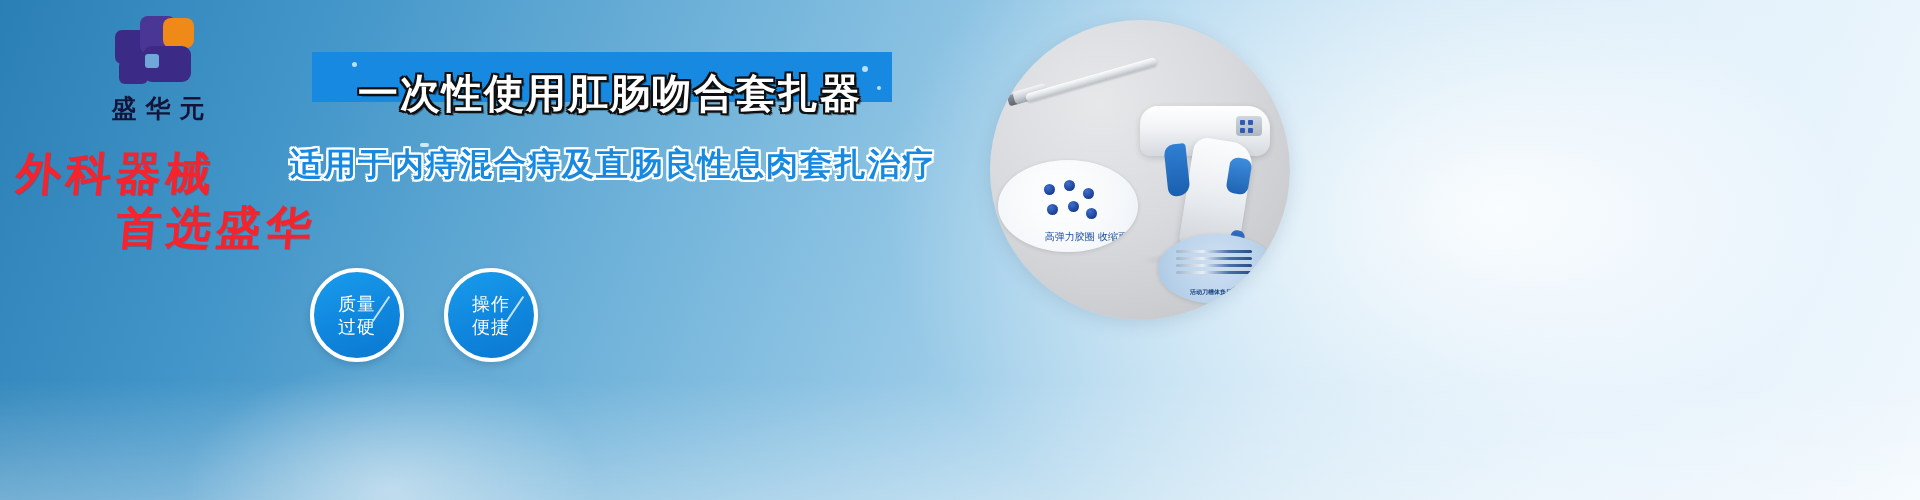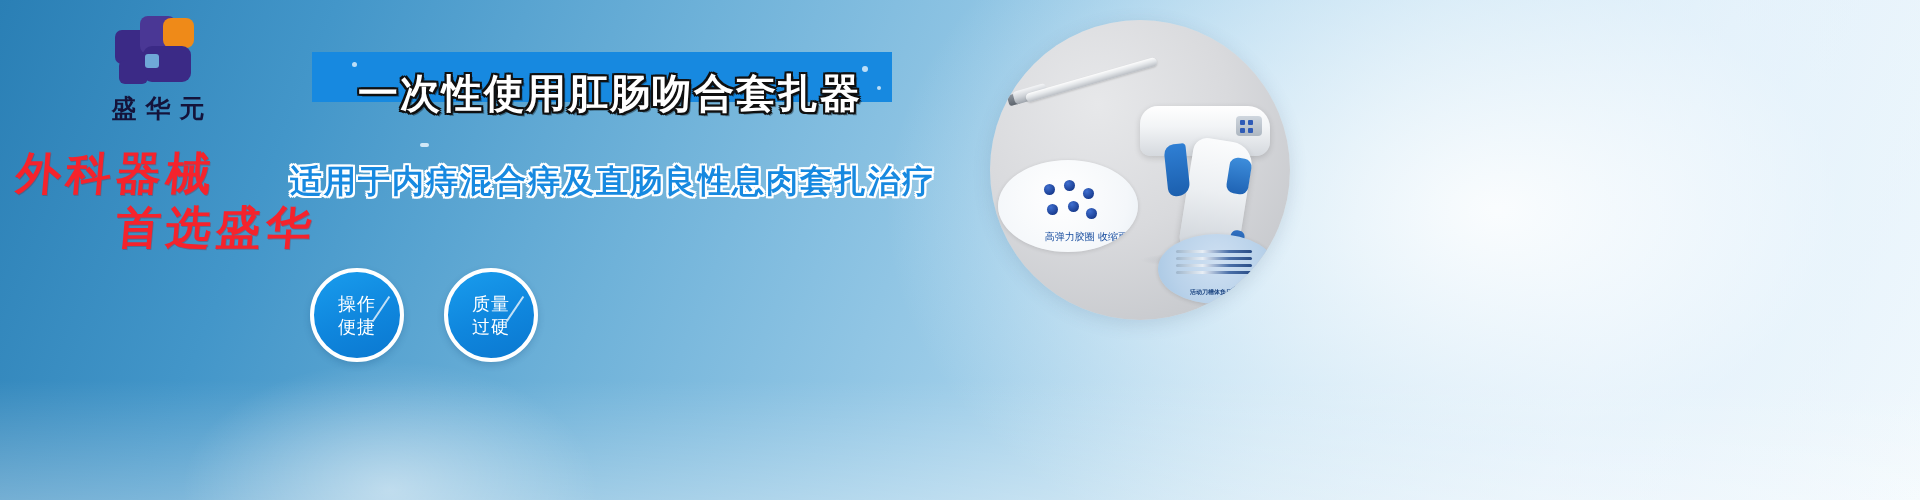--- a/index.html
+++ b/index.html
@@ -72,21 +72,21 @@
   }
   .spark { position:absolute; background:#cfe8fa; border-radius:50%; opacity:.9; }
   .sp1 { left:352px; top:62px; width:5px; height:5px; }
   .sp2 { left:372px; top:88px; width:4px; height:4px; }
   .sp3 { left:862px; top:66px; width:6px; height:6px; }
   .sp4 { left:877px; top:86px; width:4px; height:4px; }
   .sp5 { left:420px; top:143px; width:9px; height:4px; background:#dff0fb; border-radius:2px; }
 
   
   .subtitle {
-    position:absolute; left:290px; top:160px; width:620px;
+    position:absolute; left:290px; top:143px; width:620px;
     text-align:center; color:#1789e0; font-weight:bold; font-size:32px;
     letter-spacing:2px; white-space:nowrap;
     font-family:"DejaVu Sans","Liberation Sans",sans-serif;
     text-shadow:
       2px 0 0 #ffffff, -2px 0 0 #ffffff, 0 2px 0 #ffffff, 0 -2px 0 #ffffff,
       2px 2px 0 #ffffff, -2px 2px 0 #ffffff, 2px -2px 0 #ffffff, -2px -2px 0 #ffffff;
   }
 
   
   .badges { position:absolute; left:310px; top:268px; display:flex; gap:40px; }
@@ -247,27 +247,27 @@
 <span class="spark sp2"></span>
 <span class="spark sp3"></span>
 <span class="spark sp4"></span>
 <span class="spark sp5"></span>
 <div class="title-text">一次性使用肛肠吻合套扎器</div>
 
 <div class="subtitle">适用于内痔混合痔及直肠良性息肉套扎治疗</div>
 
 <div class="badges">
   <div class="badge">
+    <span class="badge-t">质量</span>
+    <span class="badge-t">过硬</span>
+    <span class="badge-slash"></span>
+  </div>
+  <div class="badge">
     <span class="badge-t">操作</span>
     <span class="badge-t">便捷</span>
-    <span class="badge-slash"></span>
-  </div>
-  <div class="badge">
-    <span class="badge-t">质量</span>
-    <span class="badge-t">过硬</span>
     <span class="badge-slash"></span>
   </div>
 </div>
 
 <div class="photo">
   <div class="gun">
     <span class="g g-shadow"></span>
     <span class="g g-tipcap"></span>
     <span class="g g-tip"></span>
     <span class="g g-barrel"></span>

